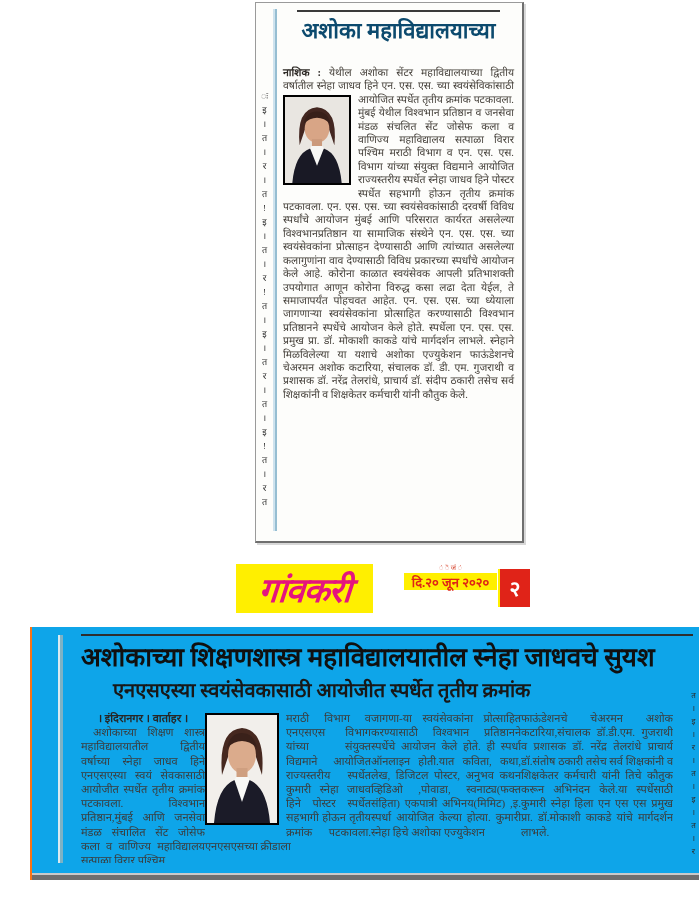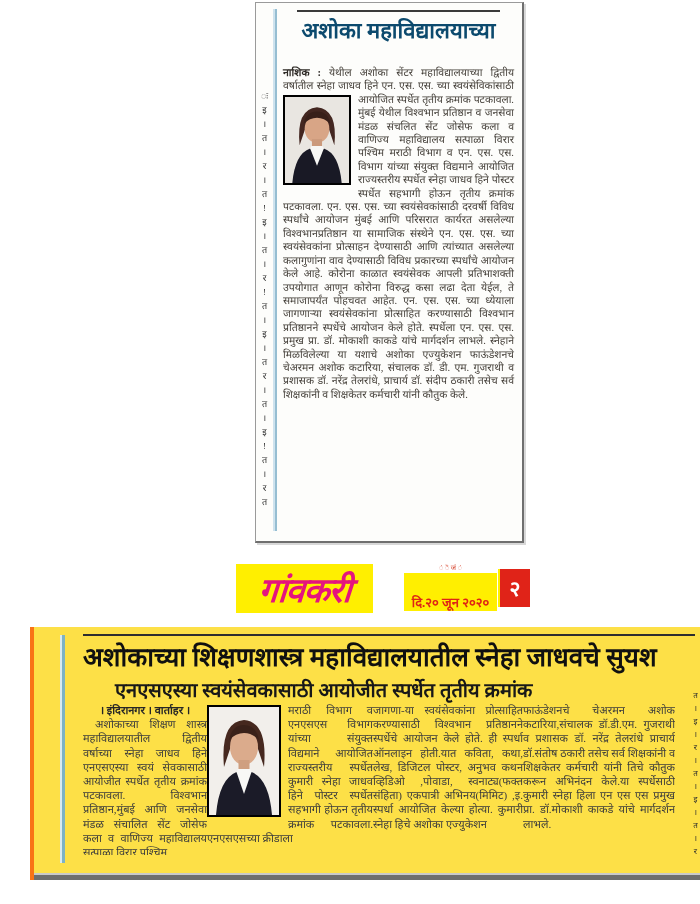--- a/index.html
+++ b/index.html
@@ -51,55 +51,55 @@
   }
   .masthead-logo span{
     color:#e5147e;font-weight:bold;font-style:italic;font-size:34px;
     transform:skewX(-4deg);letter-spacing:-1px;
   }
   .date-frag{
     position:absolute;left:404px;top:564px;width:93px;height:9px;
     color:#d43a22;font-size:7px;line-height:9px;overflow:hidden;text-align:center;
   }
   .date-strip{
-    position:absolute;left:404px;top:573px;width:93px;height:38px;
-    background:#ffef00;display:flex;align-items:flex-end;justify-content:center;
+    position:absolute;left:404px;top:573px;width:93px;height:17px;
+    background:#ffef00;display:flex;align-items:flex-start;justify-content:center;
   }
   .date-strip span{color:#df2415;font-weight:bold;font-size:13px;}
   .page-badge{
     position:absolute;left:498px;top:569px;width:30px;height:38px;
     background:#e02318;display:flex;align-items:center;justify-content:center;
     border-left:2px solid #ffef00;
   }
   .page-badge span{color:#ffffff;font-weight:bold;font-size:21px;}
   
   .bottom-clip{
     position:absolute;left:30px;top:627px;width:667px;height:253px;
-    background:#fde047;border-left:4px solid #f97316;overflow:hidden;
+    background:#0ea5e9;border-left:2px solid #f97316;overflow:hidden;
   }
   .bottom-shadow{
     position:absolute;left:0;bottom:0;width:100%;height:7px;
     background:linear-gradient(to bottom,#c9c9c9 0 2px,#6e6e6e 2px 7px);
   }
   .teal-rule{
     position:absolute;left:26px;top:8px;width:5px;height:228px;
     background:linear-gradient(to right,#d9eaf0 0 2px,#7db2c5 2px 5px);
   }
   .bottom-content{position:absolute;left:49px;top:7px;width:612px;}
   .bottom-rule{border-top:2px solid #2e2e2e;}
   .bottom-headline{
     font-weight:bold;color:#101010;font-size:26px;line-height:34px;
     margin-top:5px;white-space:nowrap;
   }
   .bottom-subheadline{
     font-weight:bold;color:#181818;font-size:20px;line-height:26px;
     margin-top:2px;padding-left:32px;white-space:nowrap;
   }
   .cols{
-    display:flex;
+    display:flex;margin-top:8px;
     font-size:11px;line-height:14.2px;text-align:justify;color:#3b3b3b;
     height:152px;overflow:hidden;
   }
   .col{overflow:hidden;}
   .col1{width:124px;}
   .col2{width:166px;}
   .col3{width:150px;}
   .col4{width:152px;}
   .byline{font-weight:bold;text-align:center;display:block;color:#262626;}
   .torn-edge.right{right:0;top:62px;height:180px;font-size:8px;line-height:13px;}

